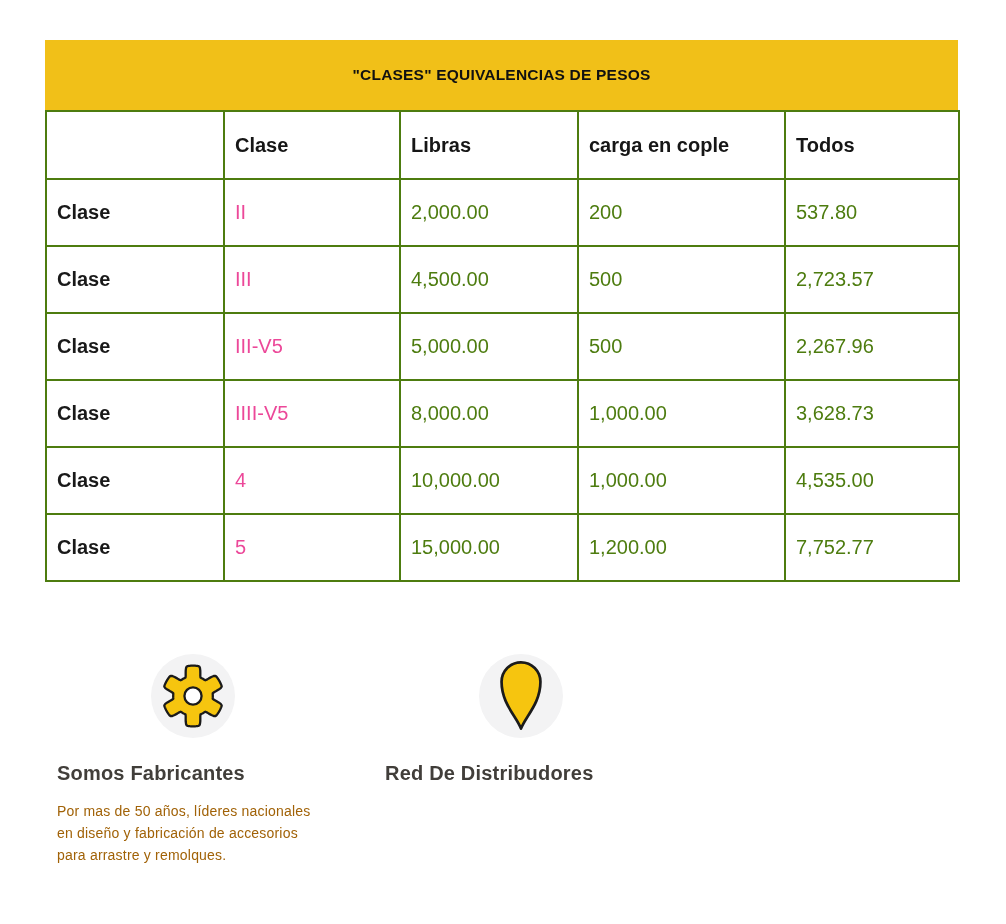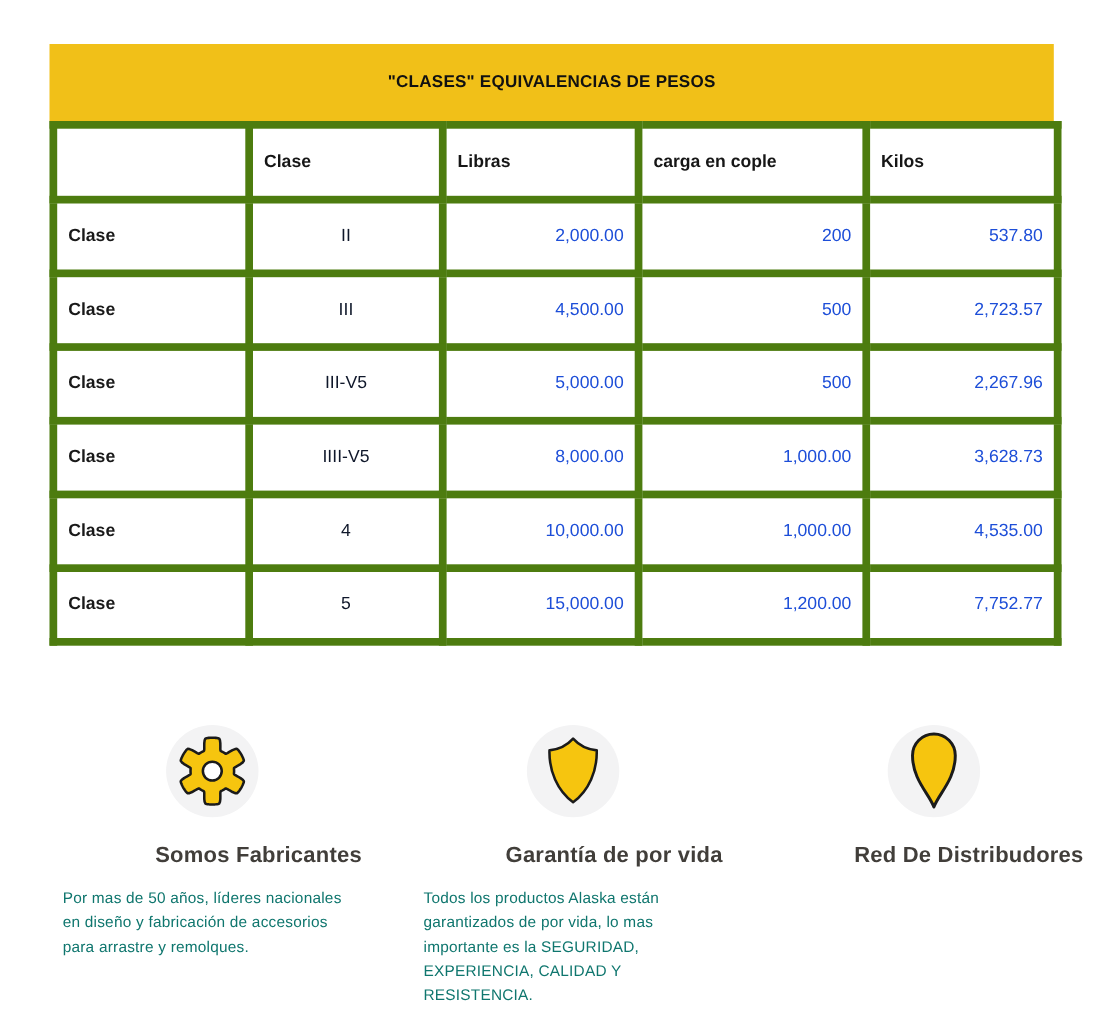--- a/index.html
+++ b/index.html
@@ -33,36 +33,36 @@
   }
   table.weights {
     width: 913px;
     border-collapse: collapse;
     table-layout: fixed;
     border: 1px solid #e6e6e6;
     border-top: none;
     border-bottom-color: #dcdcdc;
   }
   table.weights th, table.weights td {
-    border: 7px solid #4d7c0f;
-    font-size: 16px;
+    border: 2px solid #4d7c0f;
+    font-size: 20px;
     padding: 0 10px;
     vertical-align: middle;
     background: #ffffff;
   }
   table.weights thead th {
     height: 68px;
     font-weight: bold;
     text-align: left;
     color: #161616;
   }
   table.weights tbody td { height: 67px; }
   td.col-label { font-weight: bold; text-align: left; }
-  td.col-clase { font-weight: normal; text-align: center; color: #0f172a; }
-  td.col-num   { text-align: right; color: #1d4ed8; }
+  td.col-clase { font-weight: normal; text-align: left; color: #ec4899; }
+  td.col-num   { text-align: left; color: #4d7c0f; }
 
   
   .features {
     margin: 72px 0 0 57px;
     width: 928px;
     display: flex;
     gap: 56px;
   }
   .feature { width: 272px; }
   .icon-disc {
@@ -70,31 +70,31 @@
     height: 84px;
     border-radius: 50%;
     background: #f3f3f4;
     margin: 0 auto;
     display: flex;
     align-items: center;
     justify-content: center;
   }
   .feature h3 {
     margin-top: 24px;
-    text-align: right;
+    text-align: left;
     font-size: 20px;
     font-weight: bold;
     color: #413e3a;
     letter-spacing: 0.2px;
   }
   .feature p {
     margin-top: 15px;
     font-size: 14px;
     line-height: 22px;
-    color: #0f766e;
+    color: #a16207;
     letter-spacing: 0.2px;
     text-align: left;
   }
   .icon-svg { display: block; }
 </style>
 </head>
 <body>
 
 <div class="table-wrap">
   <div class="title-bar">
@@ -107,21 +107,21 @@
         <col style="width:178px">
         <col style="width:207px">
         <col style="width:174px">
     </colgroup>
     <thead>
       <tr>
         <th></th>
         <th>Clase</th>
         <th>Libras</th>
         <th>carga en cople</th>
-        <th>Kilos</th>
+        <th>Todos</th>
       </tr>
     </thead>
     <tbody>
         <tr>
           <td class="col-label">Clase</td>
           <td class="col-clase">II</td>
           <td class="col-num">2,000.00</td>
           <td class="col-num">200</td>
           <td class="col-num">537.80</td>
         </tr>
@@ -170,29 +170,20 @@
     <div class="icon-disc">
       <svg class="icon-svg" width="66" height="66" viewBox="0 0 100 100">
         <path id="gear-path" fill="#F6C50F" stroke="#1B1B1B" stroke-width="3.5" stroke-linejoin="round" d="M80.00,50.00L79.98,51.05L79.93,52.09L79.84,53.14L79.98,54.21L81.85,55.62L85.14,57.47L88.88,59.69L91.97,62.03L93.49,64.13L93.23,65.73L92.65,67.23L92.02,68.71L91.34,70.17L90.62,71.60L89.84,73.00L89.01,74.38L88.14,75.72L87.21,77.04L86.25,78.32L85.24,79.57L83.98,80.60L81.40,80.33L77.84,78.82L74.04,76.70L70.79,74.78L68.64,73.86L67.63,74.27L66.78,74.87L65.90,75.44L65.00,75.98L64.08,76.49L63.15,76.96L62.20,77.41L61.34,78.07L61.06,80.39L61.10,84.17L61.04,88.52L60.56,92.36L59.51,94.73L57.99,95.30L56.40,95.55L54.81,95.75L53.21,95.89L51.61,95.97L50.00,96.00L48.39,95.97L46.79,95.89L45.19,95.75L43.60,95.55L42.01,95.30L40.49,94.73L39.44,92.36L38.96,88.52L38.90,84.17L38.94,80.39L38.66,78.07L37.80,77.41L36.85,76.96L35.92,76.49L35.00,75.98L34.10,75.44L33.22,74.87L32.37,74.27L31.36,73.86L29.21,74.78L25.96,76.70L22.16,78.82L18.60,80.33L16.02,80.60L14.76,79.57L13.75,78.32L12.79,77.04L11.86,75.72L10.99,74.38L10.16,73.00L9.38,71.60L8.66,70.17L7.98,68.71L7.35,67.23L6.77,65.73L6.51,64.13L8.03,62.03L11.12,59.69L14.86,57.47L18.15,55.62L20.02,54.21L20.16,53.14L20.07,52.09L20.02,51.05L20.00,50.00L20.02,48.95L20.07,47.91L20.16,46.86L20.02,45.79L18.15,44.38L14.86,42.53L11.12,40.31L8.03,37.97L6.51,35.87L6.77,34.27L7.35,32.77L7.98,31.29L8.66,29.83L9.38,28.40L10.16,27.00L10.99,25.62L11.86,24.28L12.79,22.96L13.75,21.68L14.76,20.43L16.02,19.40L18.60,19.67L22.16,21.18L25.96,23.30L29.21,25.22L31.36,26.14L32.37,25.73L33.22,25.13L34.10,24.56L35.00,24.02L35.92,23.51L36.85,23.04L37.80,22.59L38.66,21.93L38.94,19.61L38.90,15.83L38.96,11.48L39.44,7.64L40.49,5.27L42.01,4.70L43.60,4.45L45.19,4.25L46.79,4.11L48.39,4.03L50.00,4.00L51.61,4.03L53.21,4.11L54.81,4.25L56.40,4.45L57.99,4.70L59.51,5.27L60.56,7.64L61.04,11.48L61.10,15.83L61.06,19.61L61.34,21.93L62.20,22.59L63.15,23.04L64.08,23.51L65.00,24.02L65.90,24.56L66.78,25.13L67.63,25.73L68.64,26.14L70.79,25.22L74.04,23.30L77.84,21.18L81.40,19.67L83.98,19.40L85.24,20.43L86.25,21.68L87.21,22.96L88.14,24.28L89.01,25.62L89.84,27.00L90.62,28.40L91.34,29.83L92.02,31.29L92.65,32.77L93.23,34.27L93.49,35.87L91.97,37.97L88.88,40.31L85.14,42.53L81.85,44.38L79.98,45.79L79.84,46.86L79.93,47.91L79.98,48.95Z"></path>
         <circle cx="50" cy="50" r="13" fill="#ffffff" stroke="#1B1B1B" stroke-width="3.5"></circle>
       </svg>
     </div>
     <h3>Somos Fabricantes</h3>
     <p>Por mas de 50 años, líderes nacionales en diseño y fabricación de accesorios para arrastre y remolques.</p>
   </div>
 
-  <div class="feature">
-    <div class="icon-disc">
-      <svg class="icon-svg" width="58" height="66" viewBox="0 0 100 112" preserveAspectRatio="none">
-        <path fill="#F6C50F" stroke="#1B1B1B" stroke-width="4" stroke-linejoin="round" d="M50,6 C60,17 75,23 87,24 C88,55 75,86 50,104 C25,86 12,55 13,24 C25,23 40,17 50,6 Z"></path>
-      </svg>
-    </div>
-    <h3>Garantía de por vida</h3>
-    <p>Todos los productos Alaska están garantizados de por vida, lo mas importante es la SEGURIDAD, EXPERIENCIA, CALIDAD Y RESISTENCIA.</p>
-  </div>
 
   <div class="feature">
     <div class="icon-disc">
       <svg class="icon-svg" width="54" height="74" viewBox="0 0 100 136" preserveAspectRatio="none">
         <path fill="#F6C50F" stroke="#1B1B1B" stroke-width="5" stroke-linejoin="round" d="M50,128 C42,106 14,82 14,42 A36,36 0 1,1 86,42 C86,82 58,106 50,128 Z"></path>
       </svg>
     </div>
     <h3>Red De Distribudores</h3>
   </div>
 

